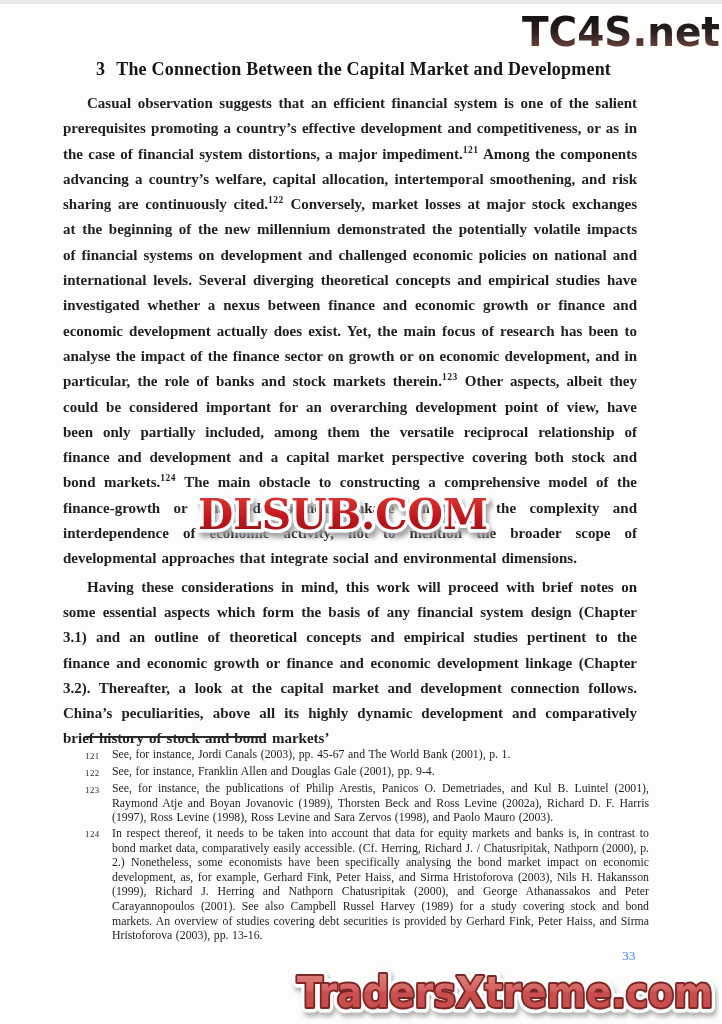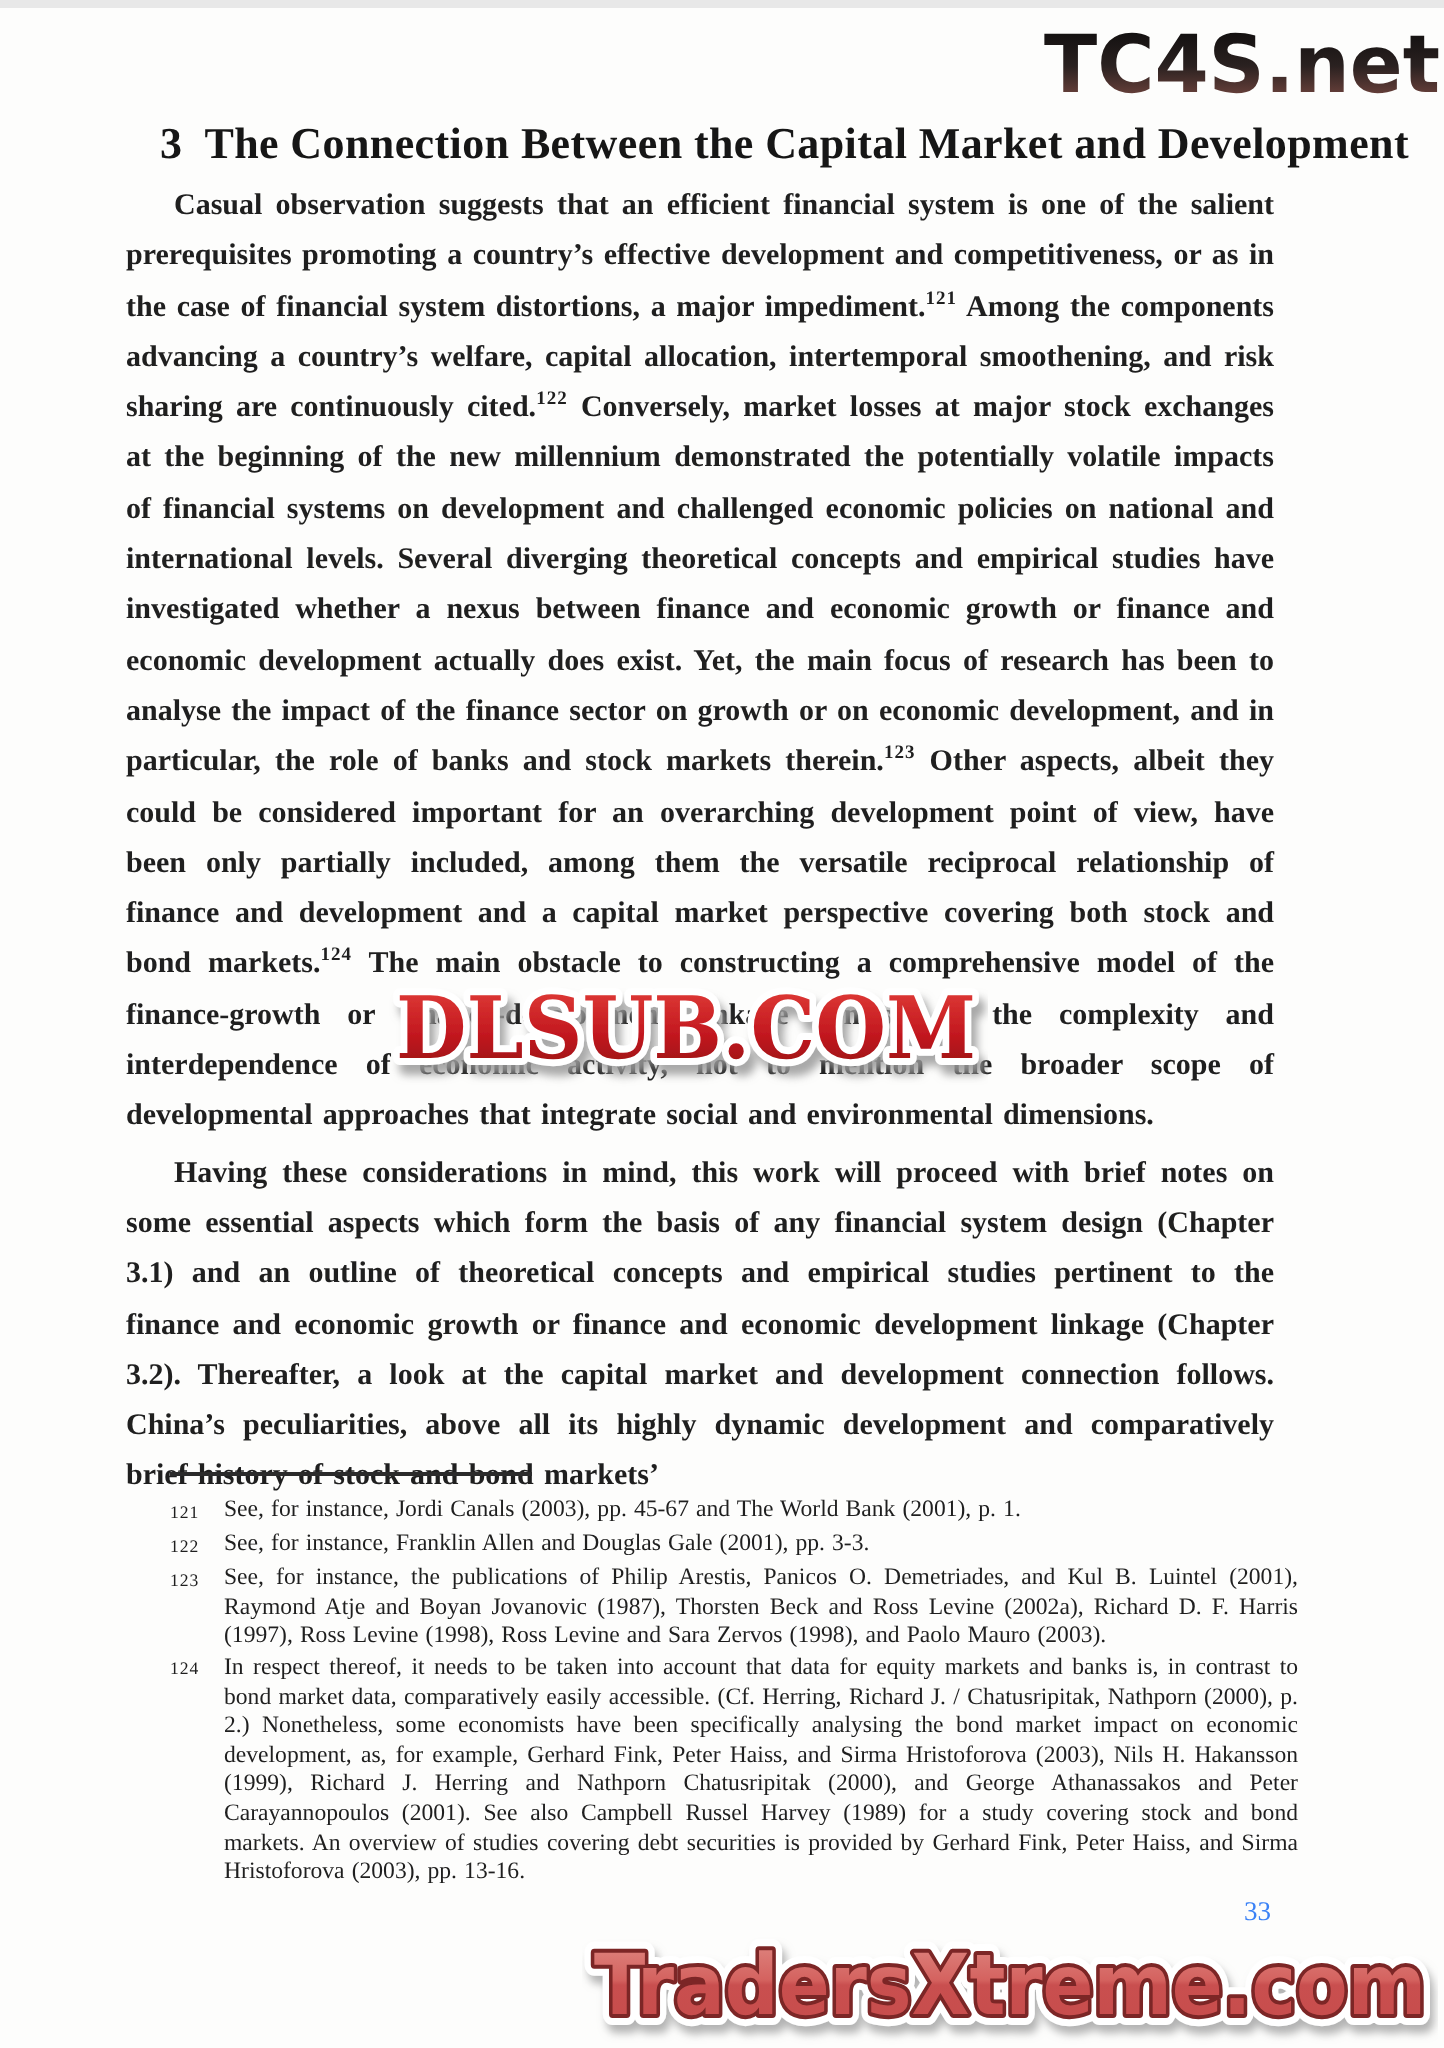--- a/index.html
+++ b/index.html
@@ -4,23 +4,23 @@
 <style>
   html,body { margin:0; padding:0; background:#e8e8e8; }
   .page {
     position:relative; width:722px; height:1024px; margin:4px auto;
     background:#fdfdfc; overflow:hidden;
     font-family:"Liberation Serif", serif; color:#1e1e1e;
   }
 
   
   .heading {
-    position:absolute; left:80px; top:55px; margin:0;
+    position:absolute; left:96px; top:55px; margin:0;
     font-family:"Liberation Serif", serif; font-weight:bold;
-    font-size:22px; color:#161616; letter-spacing:0.2px; white-space:nowrap;
+    font-size:18px; color:#161616; letter-spacing:0.2px; white-space:nowrap;
   }
   .heading .hnum { margin-right:11px; }
 
   
   .body-text {
     position:absolute; left:63px; top:87px; width:574px;
     font-size:15px; line-height:25.3px; color:#1f1f1f;
     text-align:justify; word-spacing:0.09em;font-weight:bold;
   }
   .para { margin:0; text-indent:24px; }
@@ -78,25 +78,25 @@
 
   <div class="fn-rule"></div>
 
   <div class="footnotes">
       <div class="footnote">
         <span class="fn-num">121</span>
         <span class="fn-text">See, for instance, Jordi Canals (2003), pp. 45-67 and The World Bank (2001), p. 1.</span>
       </div>
       <div class="footnote">
         <span class="fn-num">122</span>
-        <span class="fn-text">See, for instance, Franklin Allen and Douglas Gale (2001), pp. 3-3.</span>
+        <span class="fn-text">See, for instance, Franklin Allen and Douglas Gale (2001), pp. 9-4.</span>
       </div>
       <div class="footnote">
         <span class="fn-num">123</span>
-        <span class="fn-text">See, for instance, the publications of Philip Arestis, Panicos O. Demetriades, and Kul B. Luintel (2001), Raymond Atje and Boyan Jovanovic (1987), Thorsten Beck and Ross Levine (2002a), Richard D. F. Harris (1997), Ross Levine (1998), Ross Levine and Sara Zervos (1998), and Paolo Mauro (2003).</span>
+        <span class="fn-text">See, for instance, the publications of Philip Arestis, Panicos O. Demetriades, and Kul B. Luintel (2001), Raymond Atje and Boyan Jovanovic (1989), Thorsten Beck and Ross Levine (2002a), Richard D. F. Harris (1997), Ross Levine (1998), Ross Levine and Sara Zervos (1998), and Paolo Mauro (2003).</span>
       </div>
       <div class="footnote">
         <span class="fn-num">124</span>
         <span class="fn-text">In respect thereof, it needs to be taken into account that data for equity markets and banks is, in contrast to bond market data, comparatively easily accessible. (Cf. Herring, Richard J. / Chatusripitak, Nathporn (2000), p. 2.) Nonetheless, some economists have been specifically analysing the bond market impact on economic development, as, for example, Gerhard Fink, Peter Haiss, and Sirma Hristoforova (2003), Nils H. Hakansson (1999), Richard J. Herring and Nathporn Chatusripitak (2000), and George Athanassakos and Peter Carayannopoulos (2001). See also Campbell Russel Harvey (1989) for a study covering stock and bond markets. An overview of studies covering debt securities is provided by Gerhard Fink, Peter Haiss, and Sirma Hristoforova (2003), pp. 13-16.</span>
       </div>
     </div>
 
   <div class="page-number">33</div>
 
   <svg class="wm-mid" width="302" height="62" viewBox="0 0 302 62" aria-hidden="true">

